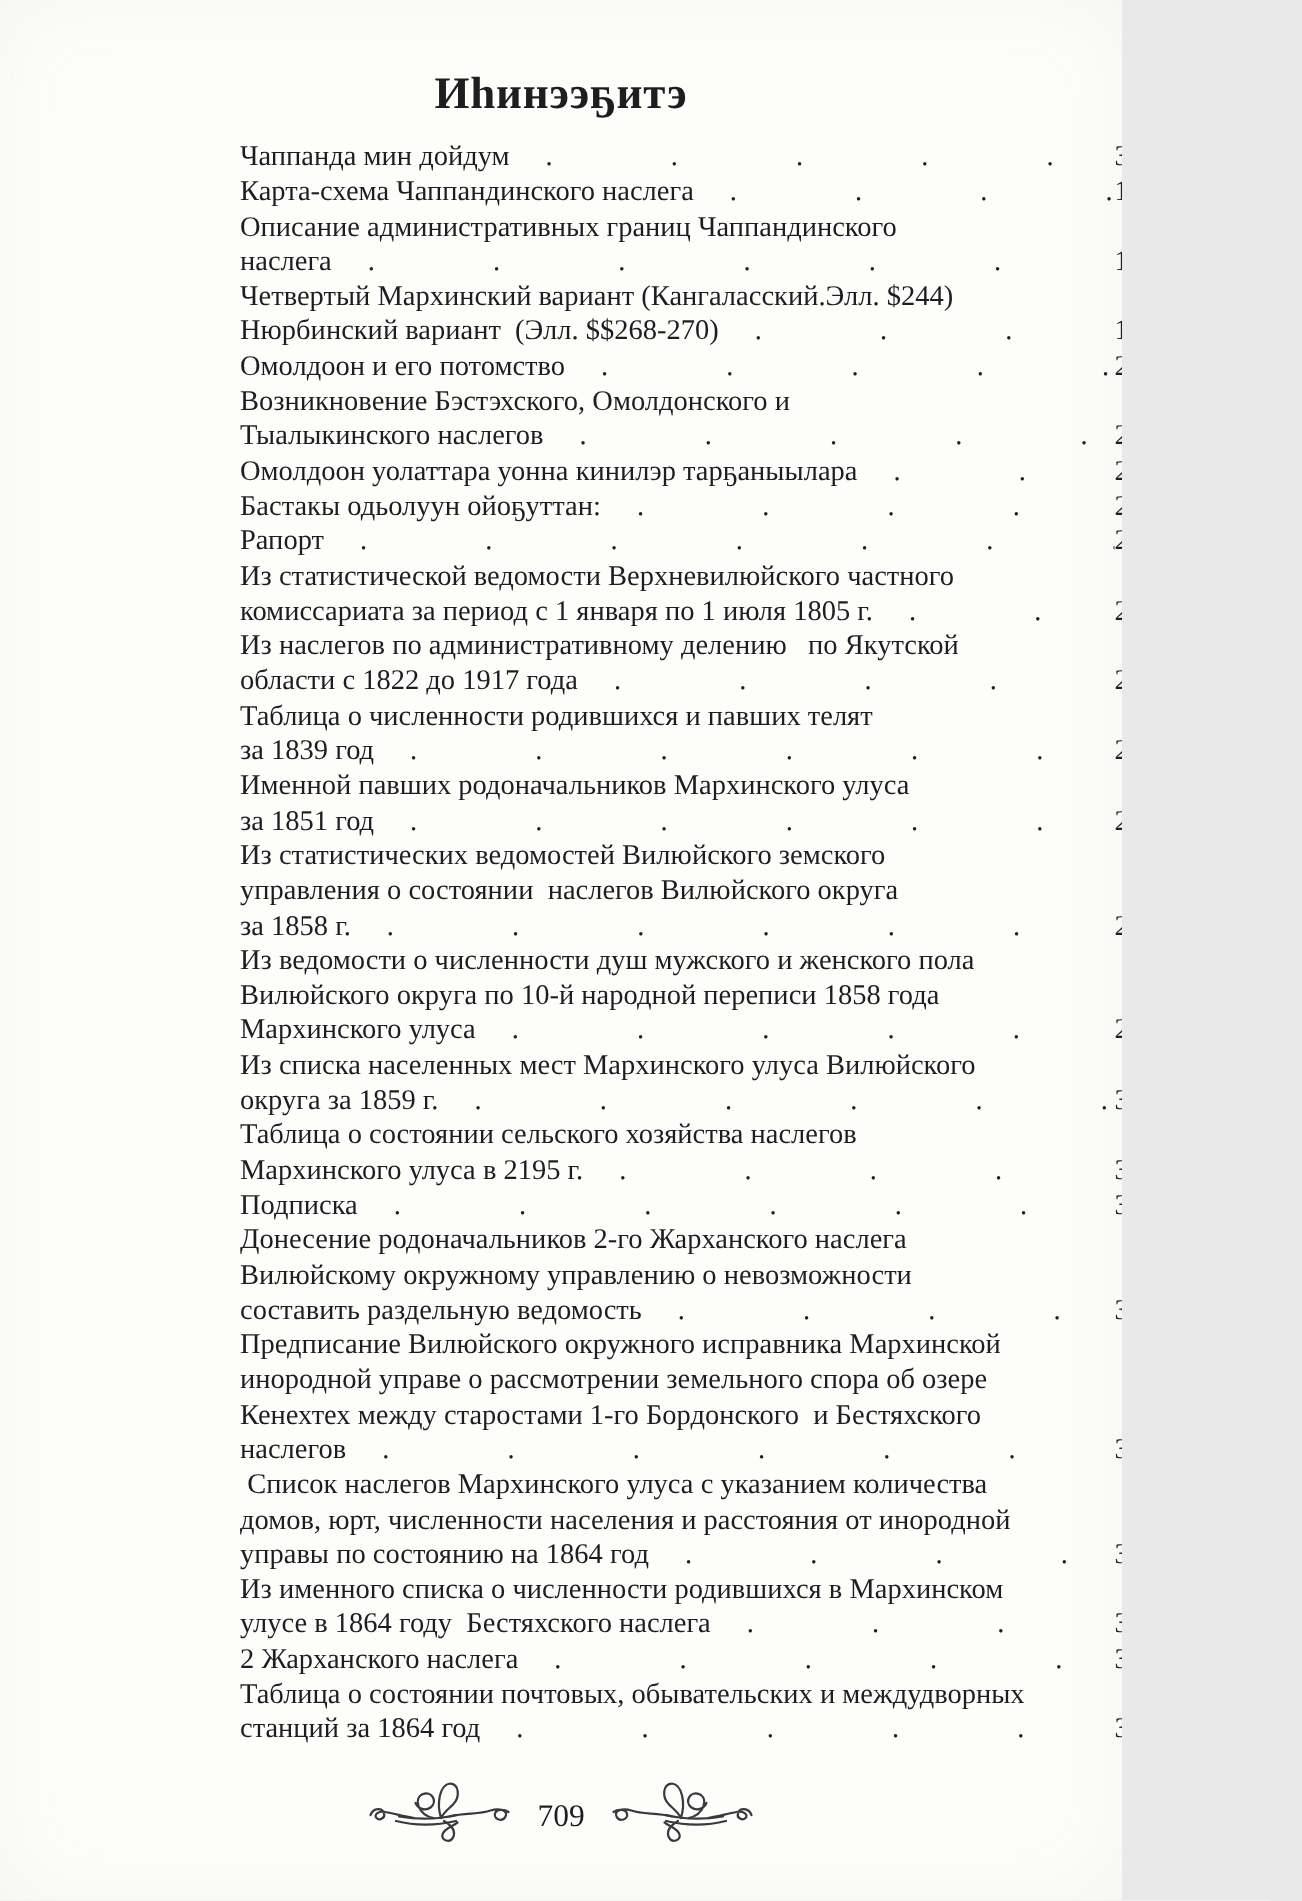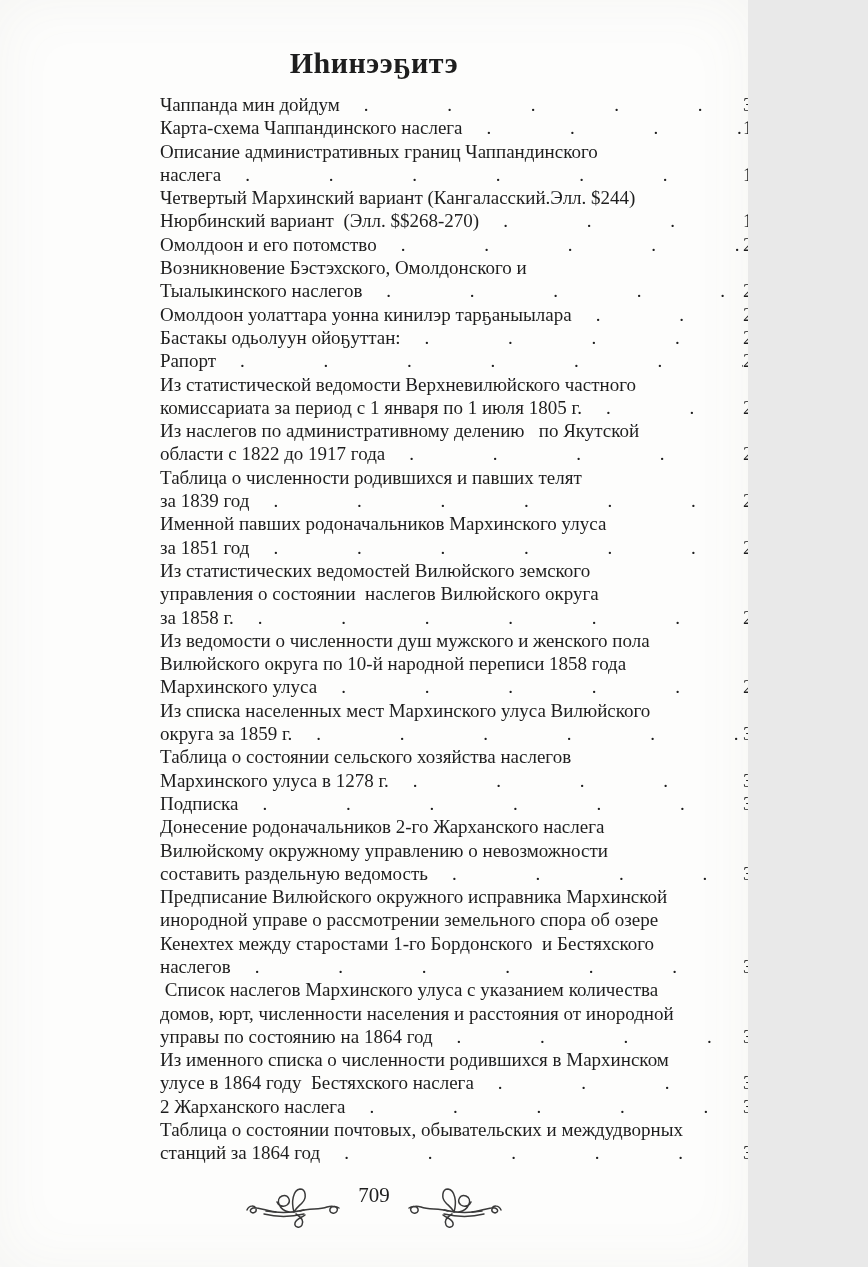--- a/index.html
+++ b/index.html
@@ -61,21 +61,21 @@
     text-align:left;
     white-space:nowrap;
   }
   .row.no-page .leader{visibility:hidden;}
   .row.no-page .pagenum{min-width:0;}
   .footer{
     position:absolute;
     top:1183px;left:0;width:100%;
     display:flex;
     justify-content:center;
-    align-items:flex-start;
+    align-items:flex-end;
     gap:10px;
   }
   .footer-num{
     font-size:21px;
     padding:0 4px 6px 4px;
   }
   .flourish{display:block;}
   .flourish.mirrored{transform:scaleX(-1);}
 </style>
 </head>
@@ -254,21 +254,21 @@
       <span class="pagenum">30</span>
     </div>
 
     <div class="row no-page">
       <span class="entry-text">Таблица о состоянии сельского хозяйства наслегов</span>
       <span class="leader">. . . . . . . . . . . .</span>
       <span class="pagenum"></span>
     </div>
 
     <div class="row">
-      <span class="entry-text">Мархинского улуса в 1278 г.</span>
+      <span class="entry-text">Мархинского улуса в 2195 г.</span>
       <span class="leader">. . . . . . . . . . . .</span>
       <span class="pagenum">31</span>
     </div>
 
     <div class="row">
       <span class="entry-text">Подписка</span>
       <span class="leader">. . . . . . . . . . . .</span>
       <span class="pagenum">32</span>
     </div>
 

